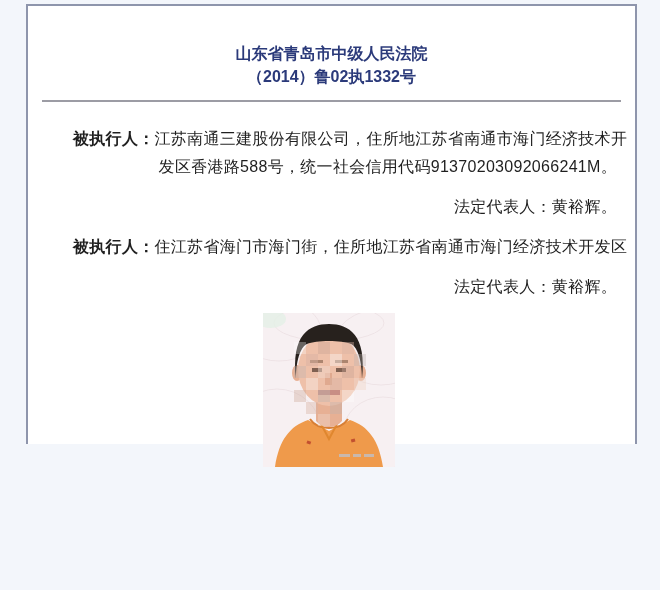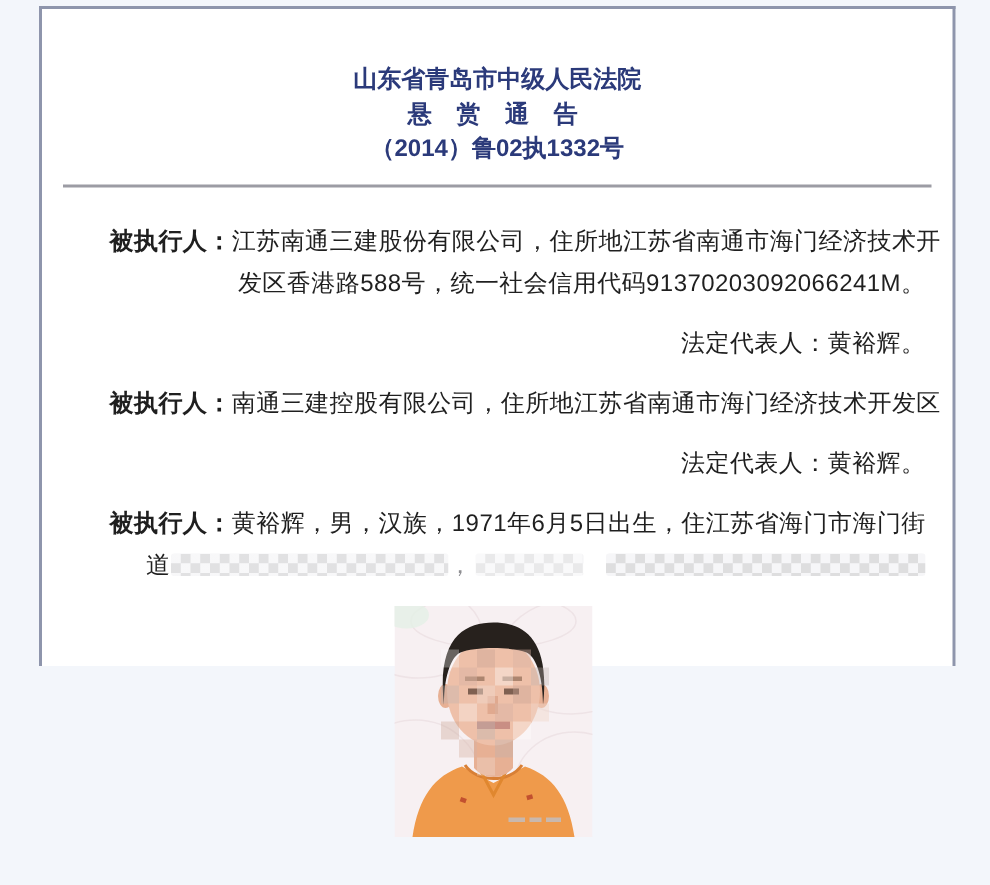--- a/index.html
+++ b/index.html
@@ -49,49 +49,44 @@
   }
   .photo-wrap svg{display:block;}
 </style>
 </head>
 <body>
 
 <div class="card">
 
   <div class="header">
     <div>山东省青岛市中级人民法院</div>
-    <div class="notice-title">悬 赏 通 告</div>
     <div>（2014）鲁02执1332号</div>
   </div>
 
   <hr class="divider">
 
   <div class="doc-body">
 
     <div class="para">
       <div class="ln indent"><span class="bold">被执行人：</span><span>江苏南通三建股份有限公司，住所地江苏省南通市海门经济技术开</span></div>
       <div class="ln">发区香港路588号，统一社会信用代码91370203092066241M。</div>
     </div>
 
     <div class="para">
       <div class="ln indent">法定代表人：黄裕辉。</div>
     </div>
 
     <div class="para">
-      <div class="ln indent"><span class="bold">被执行人：</span><span>南通三建控股有限公司，住所地江苏省南通市海门经济技术开发区</span></div>
+      <div class="ln indent"><span class="bold">被执行人：</span><span>住江苏省海门市海门街，住所地江苏省南通市海门经济技术开发区</span></div>
     </div>
 
     <div class="para">
       <div class="ln indent">法定代表人：黄裕辉。</div>
     </div>
 
-    <div class="para">
-      <div class="ln indent"><span class="bold">被执行人：</span><span>黄裕辉，男，汉族，1971年6月5日出生，住江苏省海门市海门街</span></div>
-      <div class="ln"><span>道</span><span class="mosaic m-a"></span><span class="faint">，</span><span class="mosaic m-b"></span><span class="mosaic m-c"></span></div>
-    </div>
 
     <div class="photo-wrap">
       <svg width="132" height="154" viewBox="0 0 132 154" xmlns="http://www.w3.org/2000/svg">
 
         <rect width="132" height="154" fill="#f7f0f2"></rect>
         <g fill="none" stroke="#ece0e3" stroke-width="1" opacity="0.8">
           <ellipse cx="16" cy="18" rx="42" ry="30"></ellipse>
           <ellipse cx="118" cy="34" rx="48" ry="38"></ellipse>
           <ellipse cx="14" cy="118" rx="44" ry="42"></ellipse>
           <ellipse cx="120" cy="120" rx="40" ry="36"></ellipse>

